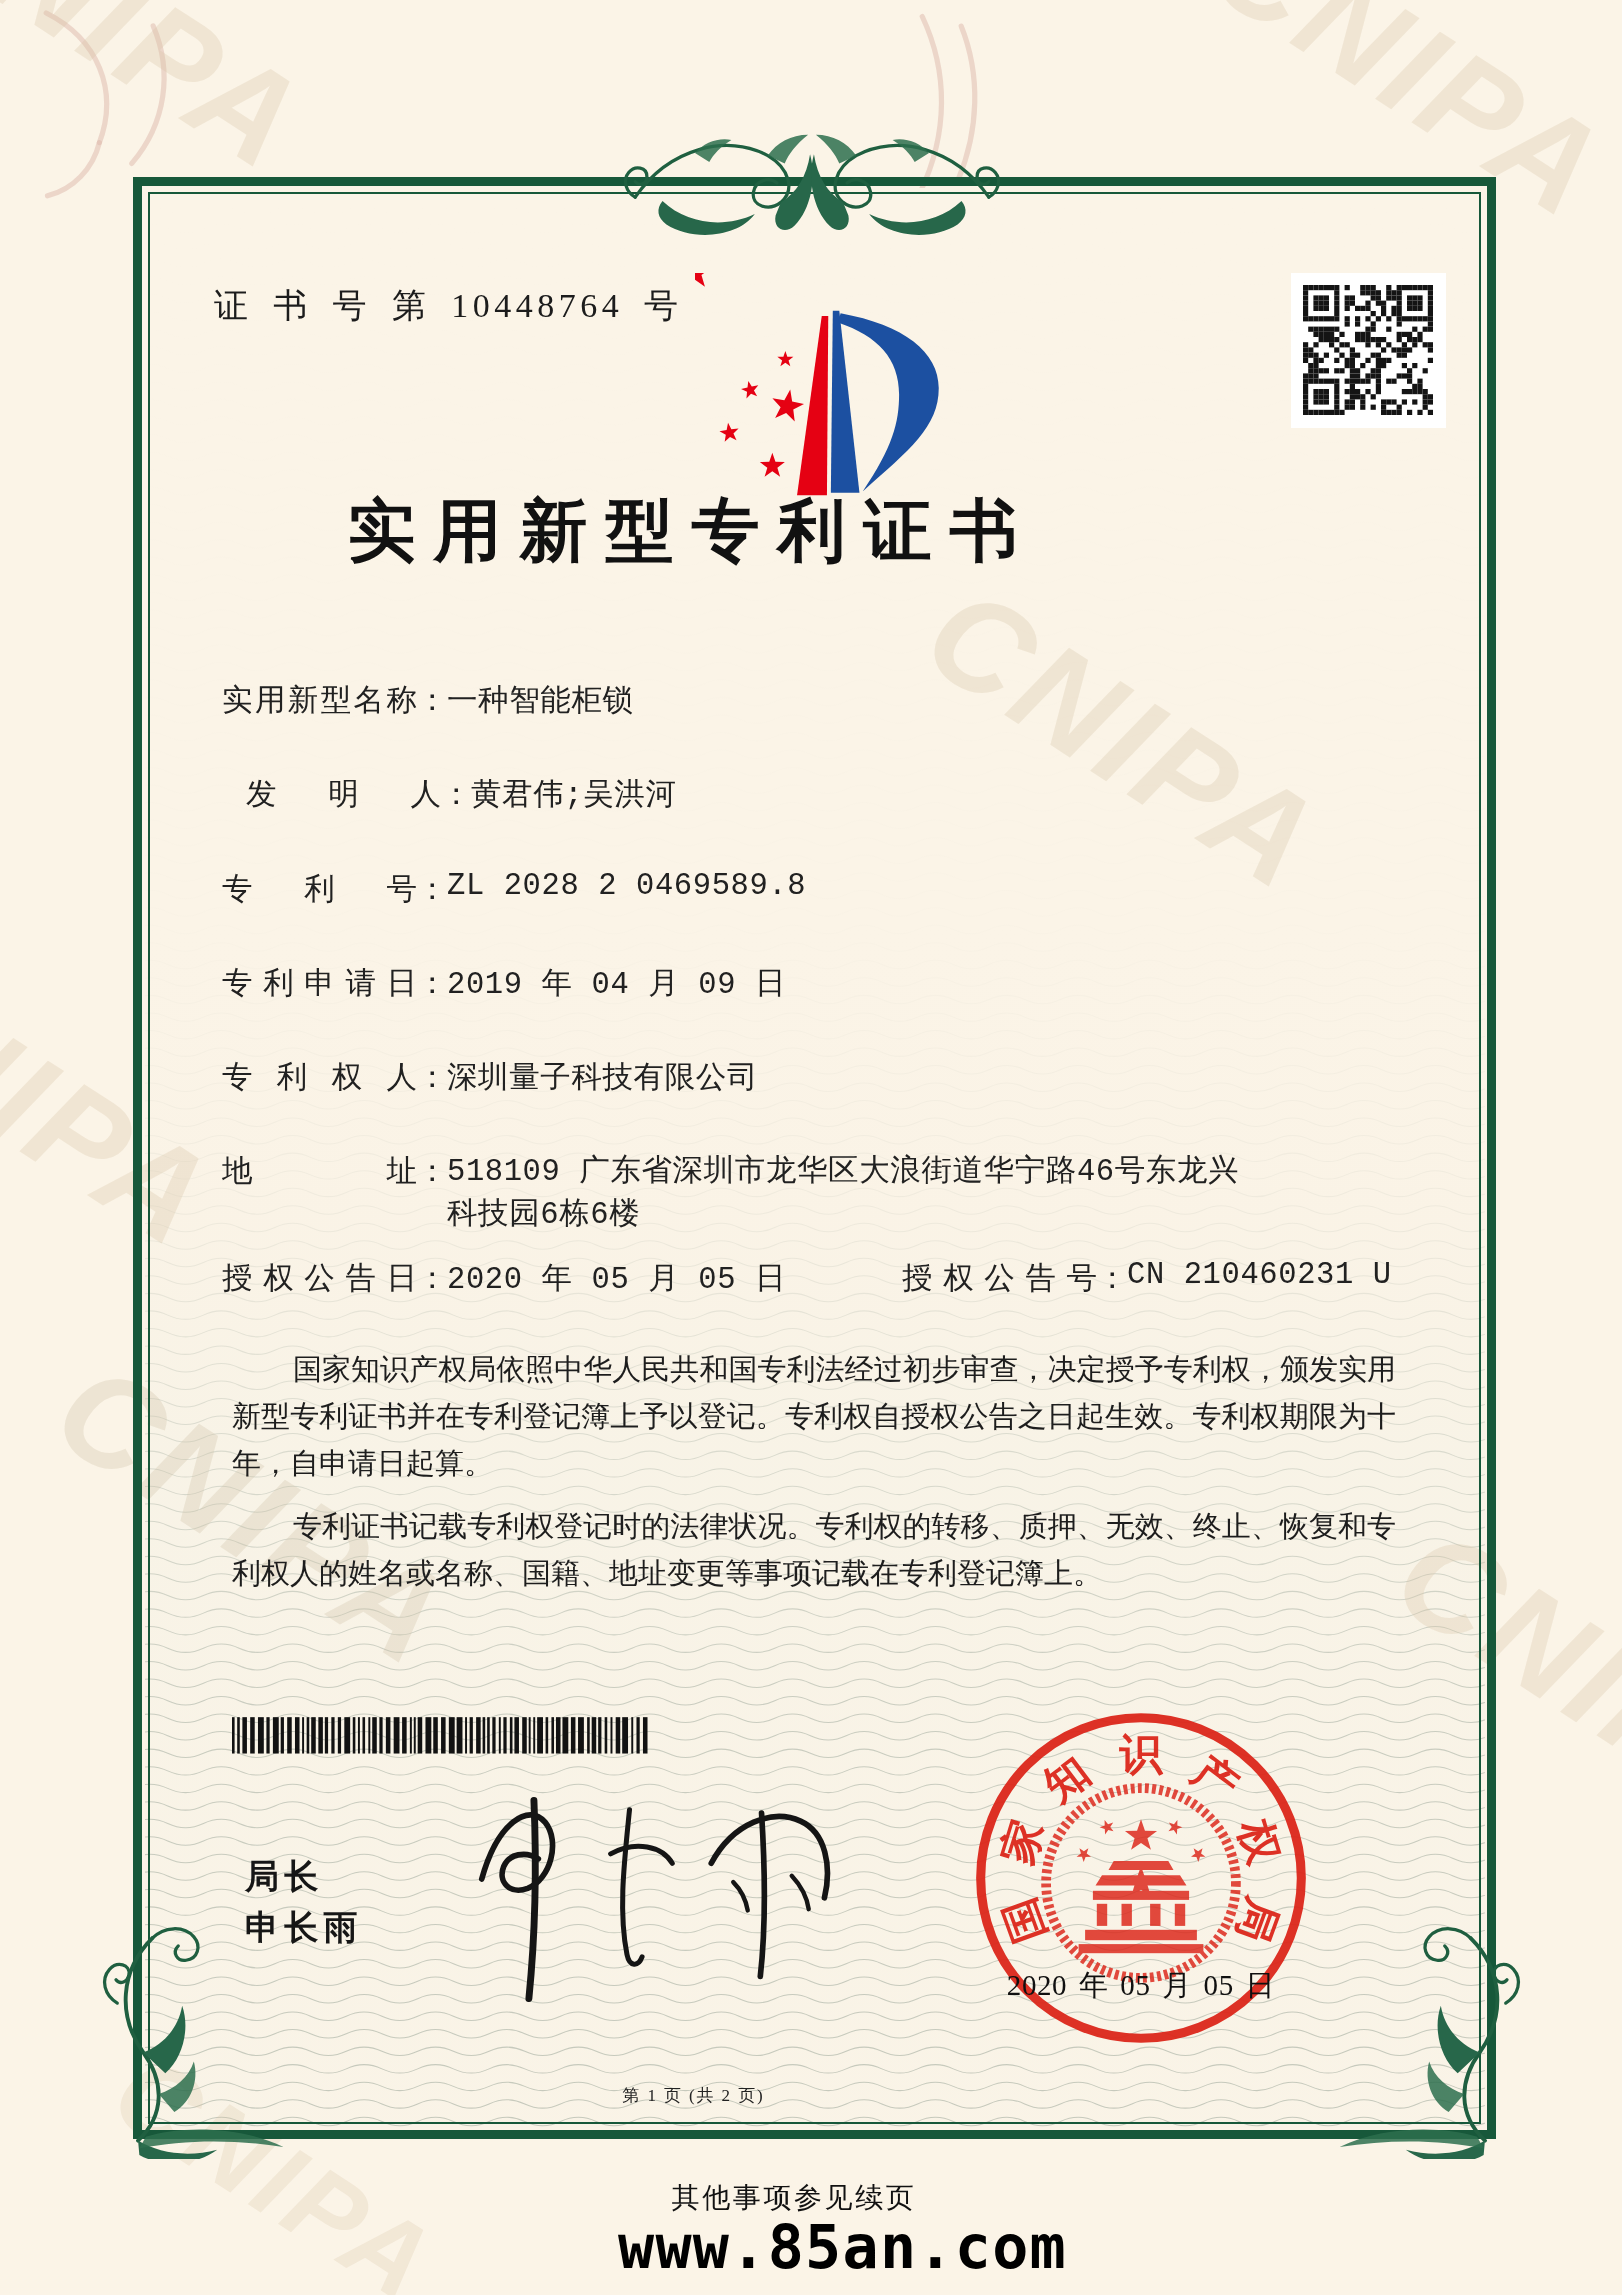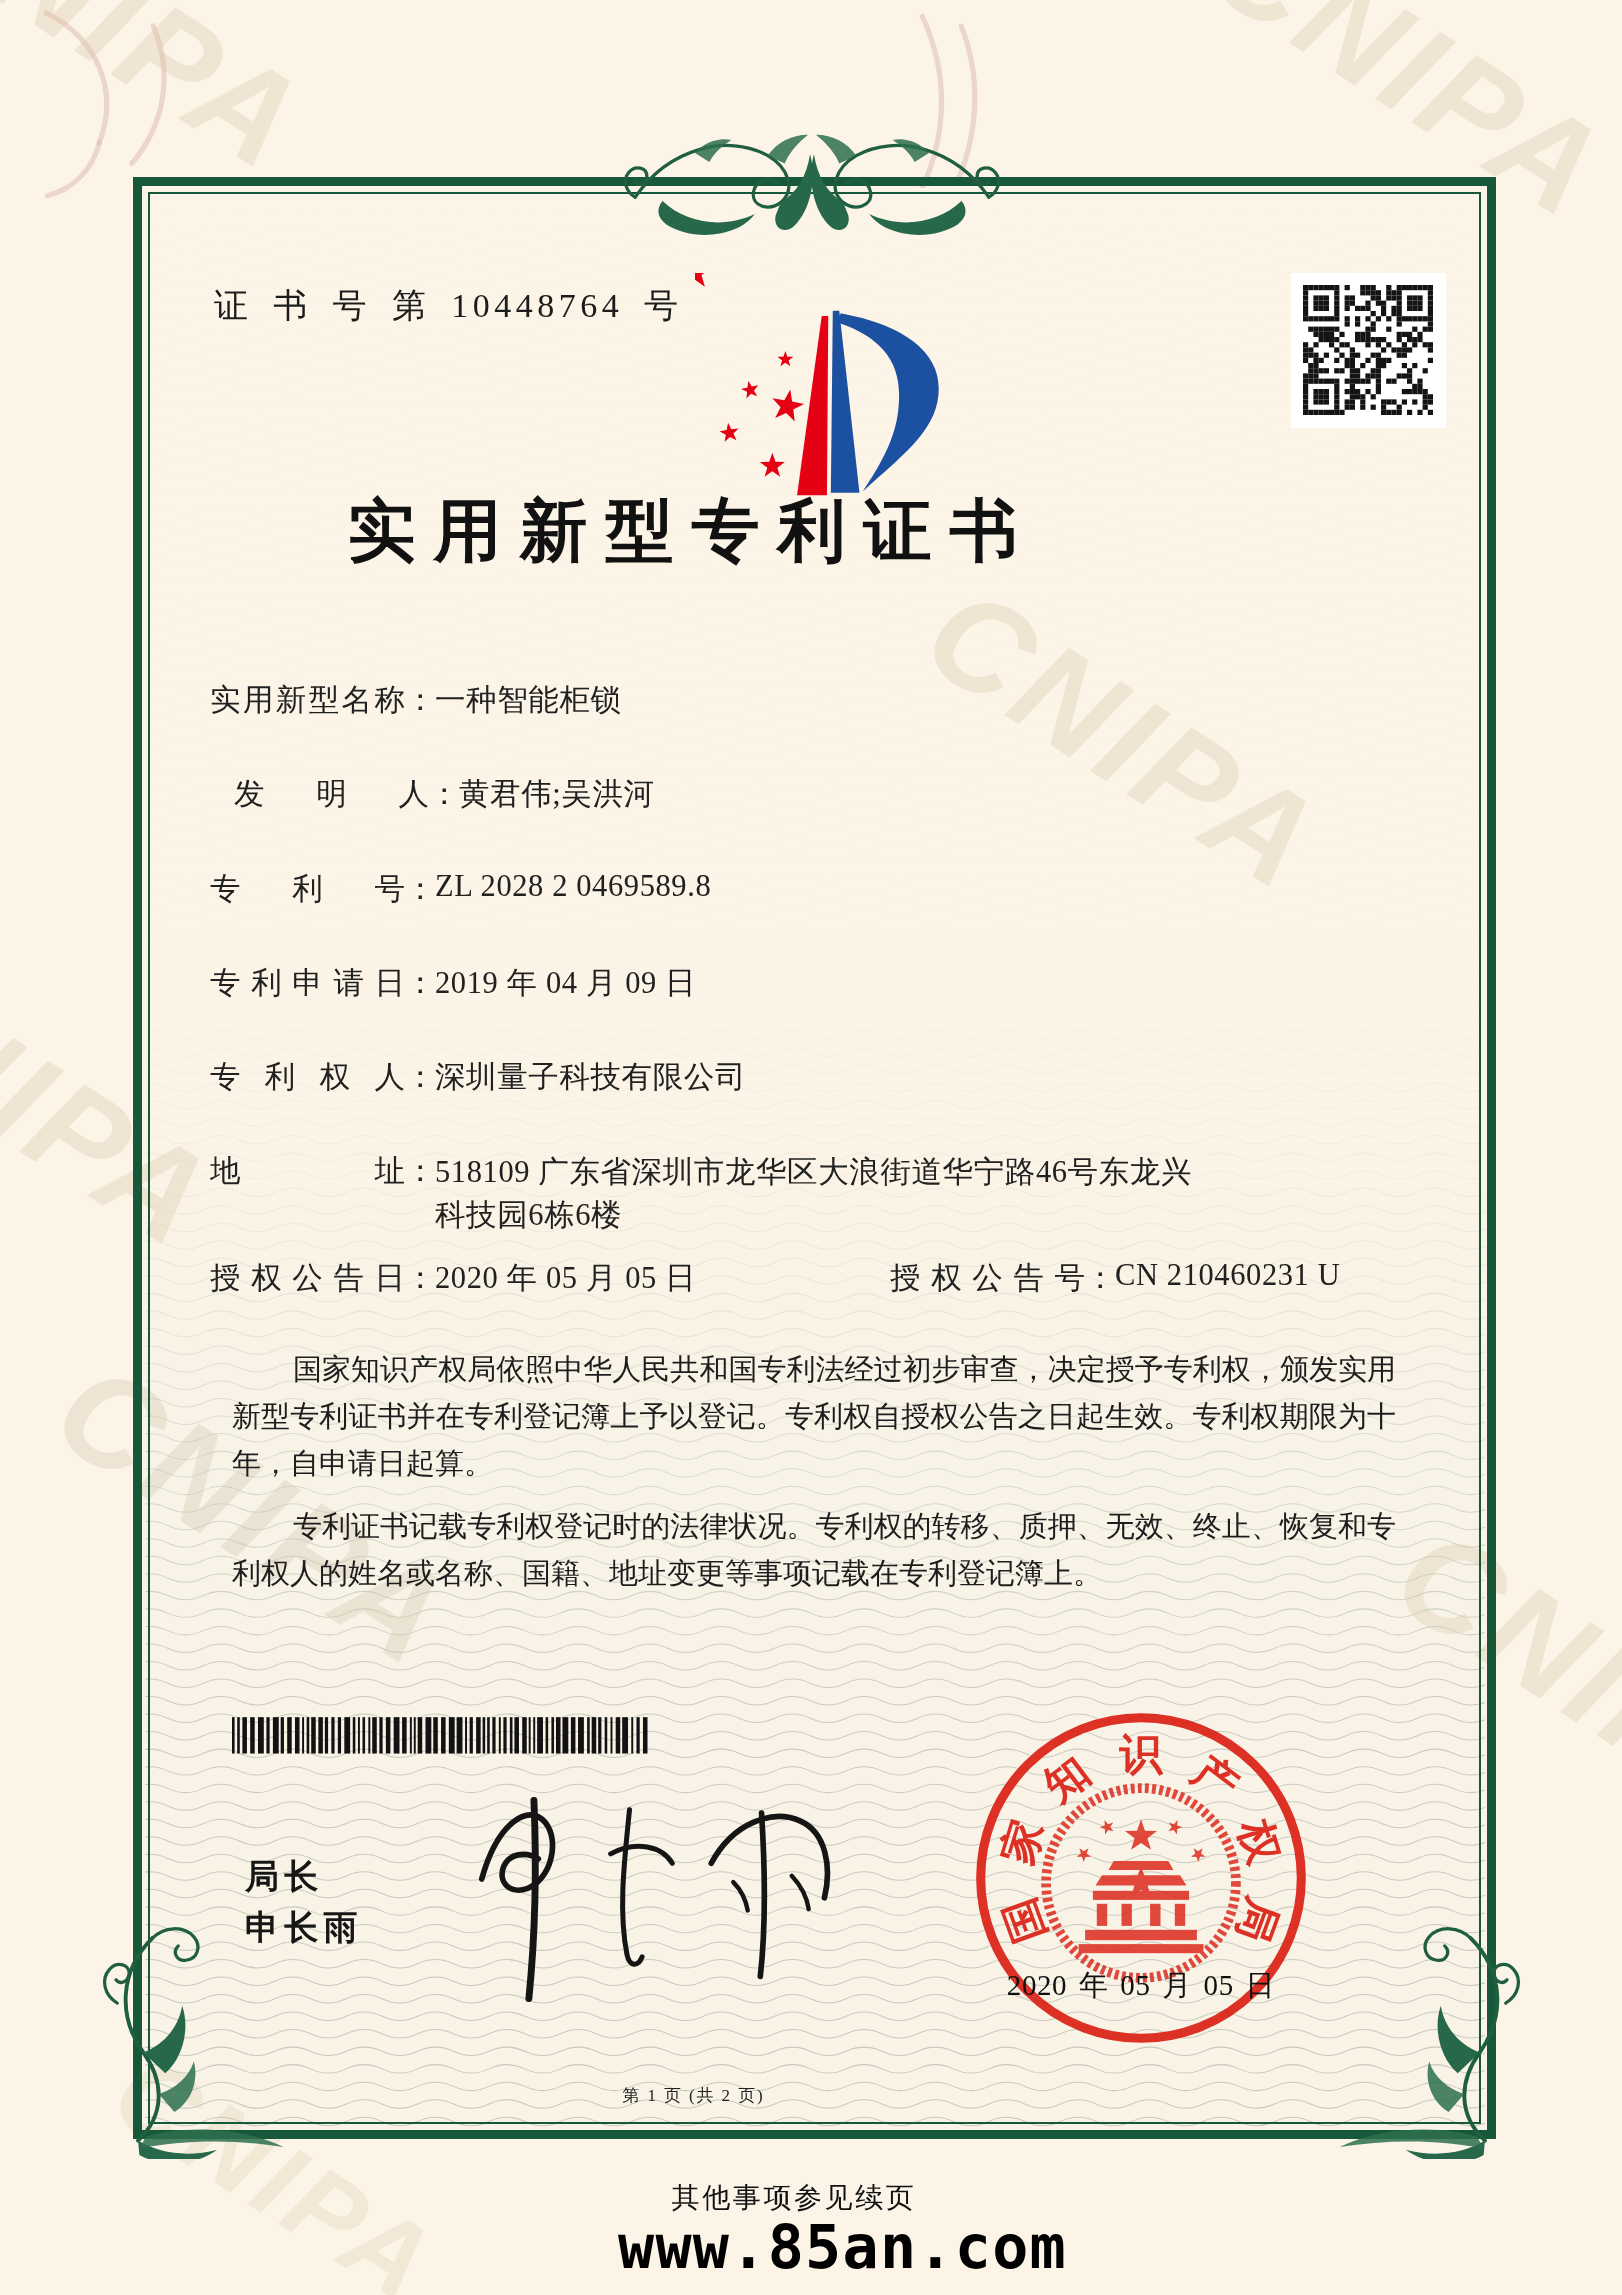--- a/index.html
+++ b/index.html
@@ -34,21 +34,21 @@
   .ornament{position:absolute;z-index:5;}
   
   .certno{position:absolute;left:214px;top:283px;font-size:34px;letter-spacing:4.5px;
     word-spacing:7.8px;z-index:6;color:#1c1c1c;}
   .logo{position:absolute;left:695px;top:273px;z-index:6;}
   .qr{position:absolute;left:1291px;top:273px;width:155px;height:155px;background:#fff;z-index:6;}
   .qr svg{position:absolute;left:12.3px;top:12.3px;}
   .title{position:absolute;left:0;top:486px;width:1383px;text-align:center;
     font-size:68px;font-weight:700;letter-spacing:18px;z-index:6;color:#111;}
   
-  .frow{position:absolute;left:210px;width:1220px;font-size:30.5px;z-index:6;white-space:nowrap;}
+  .frow{position:absolute;left:222px;width:1220px;font-size:30.5px;z-index:6;white-space:nowrap;font-family:Liberation Mono, monospace;}
   .frow.r1{top:680px;}.frow.r2{top:774px;margin-left:24px;}.frow.r3{top:869px;}
   .frow.r4{top:963px;}.frow.r5{top:1057px;}.frow.r6{top:1151px;}.frow.r7{top:1258px;}
   .flabel{display:inline-block;width:195px;text-align:justify;text-align-last:justify;
     vertical-align:top;}
   .fcolon{display:inline-block;width:30px;vertical-align:top;}
   .fvalue{display:inline-block;vertical-align:top;letter-spacing:0.6px;}
   .addrblock{display:inline-block;vertical-align:top;white-space:normal;width:961px;
     line-height:43px;letter-spacing:0.6px;}
   .grant2{position:absolute;left:680px;top:0;}
   

